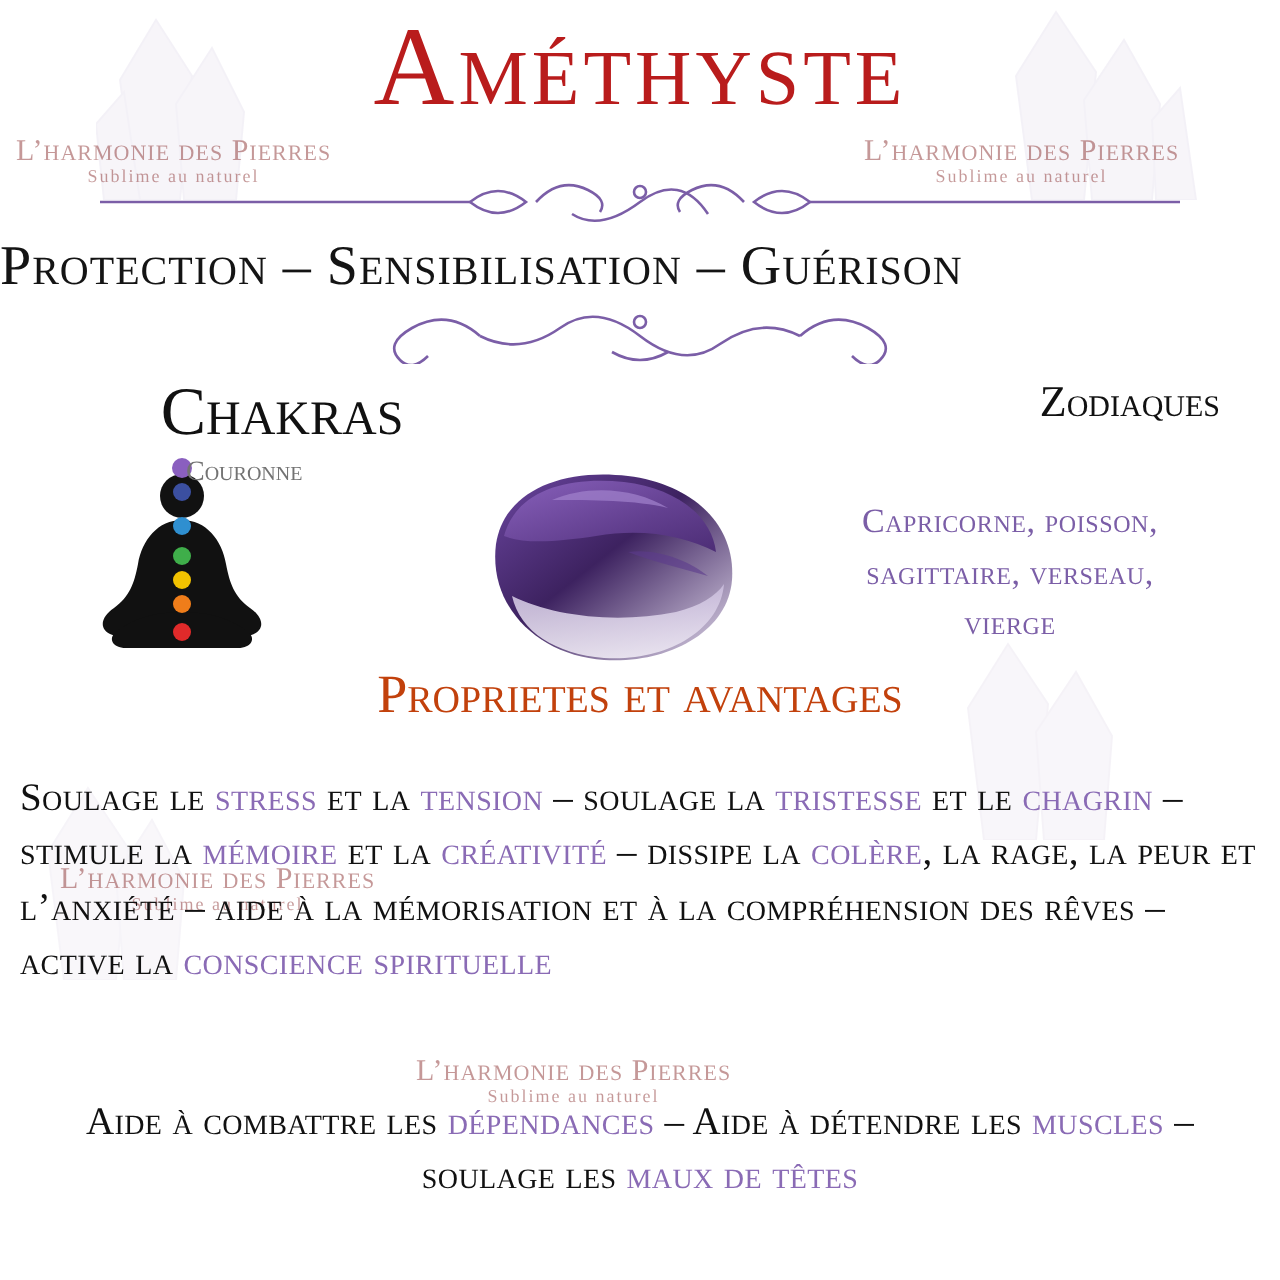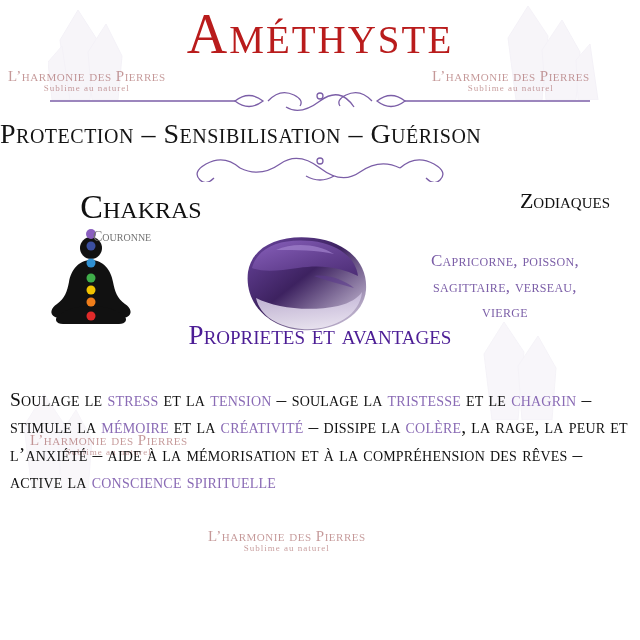--- a/index.html
+++ b/index.html
@@ -153,27 +153,27 @@
     position: absolute;
     top: 228px;
     left: 222px;
     width: 160px;
     height: 110px;
     z-index: 5;
   }
 
   .h-props {
     position: absolute;
-    top: 320px;
+    top: 332px;
     left: 0;
     width: 640px;
     text-align: center;
     font-size: 27px;
     font-variant: small-caps;
-    color: #4c1d95;
+    color: #c2410c;
     z-index: 5;
   }
 
   .body-text {
     position: absolute;
     top: 386px;
     left: 10px;
     width: 620px;
     font-size: 19.5px;
     font-variant: small-caps;
@@ -324,14 +324,15 @@
 
   <div class="h-props">Proprietes et avantages</div>
 
   <div class="zodiac-list">
     <div>Capricorne, poisson,</div>
     <div>sagittaire, verseau,</div>
     <div>vierge</div>
   </div>
 
   <div class="body-text" id="para1"><span>Soulage le </span><span class="hl">stress</span><span> et la </span><span class="hl">tension</span><span> – soulage la </span><span class="hl">tristesse</span><span> et le </span><span class="hl">chagrin</span><span> – stimule la </span><span class="hl">mémoire</span><span> et la </span><span class="hl">créativité</span><span> – dissipe la </span><span class="hl">colère</span><span>, la rage, la peur et l’anxiété – aide à la mémorisation et à la compréhension des rêves – active la </span><span class="hl">conscience spirituelle</span></div>
+  <div class="body-text2" id="para2"><span>Aide à combattre les </span><span class="hl">dépendances</span><span> – Aide à détendre les </span><span class="hl">muscles</span><span> – soulage les </span><span class="hl">maux de têtes</span></div>
 
 </div>
 
 </body></html>

